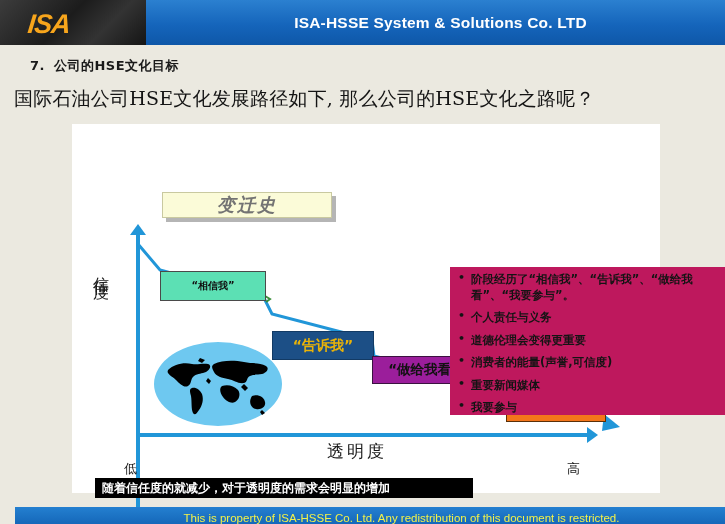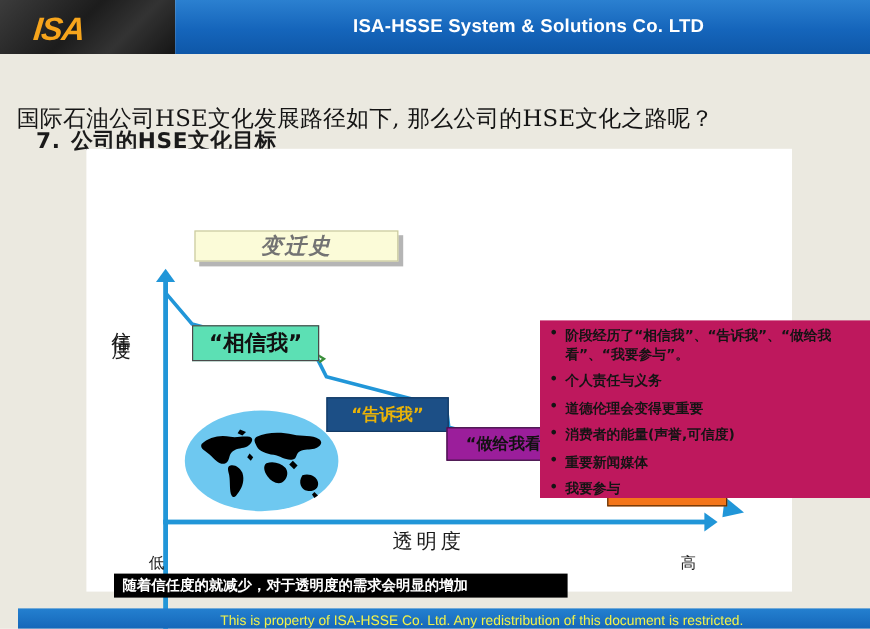--- a/index.html
+++ b/index.html
@@ -32,24 +32,23 @@
     position:absolute;left:0;top:0;width:579px;height:45px;
     display:flex;align-items:center;justify-content:center;
     color:#ffffff;font-weight:bold;white-space:nowrap;
   }
   .hdr-cn{font-size:17px;letter-spacing:.5px;}
   .hdr-en{font-size:15.5px;margin-left:10px;letter-spacing:.2px;}
 
   
   .title1{
     position:absolute;left:30px;top:57px;width:660px;
-    font-size:18px;font-weight:bold;color:#1a1a1a;
+    font-size:13px;font-weight:bold;color:#1a1a1a;
     font-family:"DejaVu Sans",sans-serif;
     letter-spacing:.5px;
-    margin-top:48px;
   }
   .title1 .num{margin-right:9px;}
   .title2{
     position:absolute;left:14px;top:86px;width:700px;
     font-size:19px;color:#141414;
     font-family:"DejaVu Serif","Liberation Serif",serif;
     letter-spacing:.2px;white-space:nowrap;
   }
 
   
@@ -124,21 +123,21 @@
 
   
   .step{
     position:absolute;display:flex;align-items:center;justify-content:center;
     font-weight:bold;white-space:nowrap;
     font-family:"DejaVu Sans",sans-serif;
   }
   .step-1{
     left:88px;top:147px;width:104px;height:28px;
     background:#5ce0b4;border:1.5px solid #4a4a4a;
-    color:#111;font-size:18px;
+    color:#111;font-size:10px;
   }
   .step-2{
     left:200px;top:207px;width:100px;height:27px;
     background:#1c4f86;border:1.5px solid #123a64;
     color:#eab308;font-size:14px;
   }
   .step-3{
     left:300px;top:232px;width:102px;height:26px;
     background:#9b1e9b;border:1.5px solid #3a1240;
     color:#111;font-size:13.5px;

